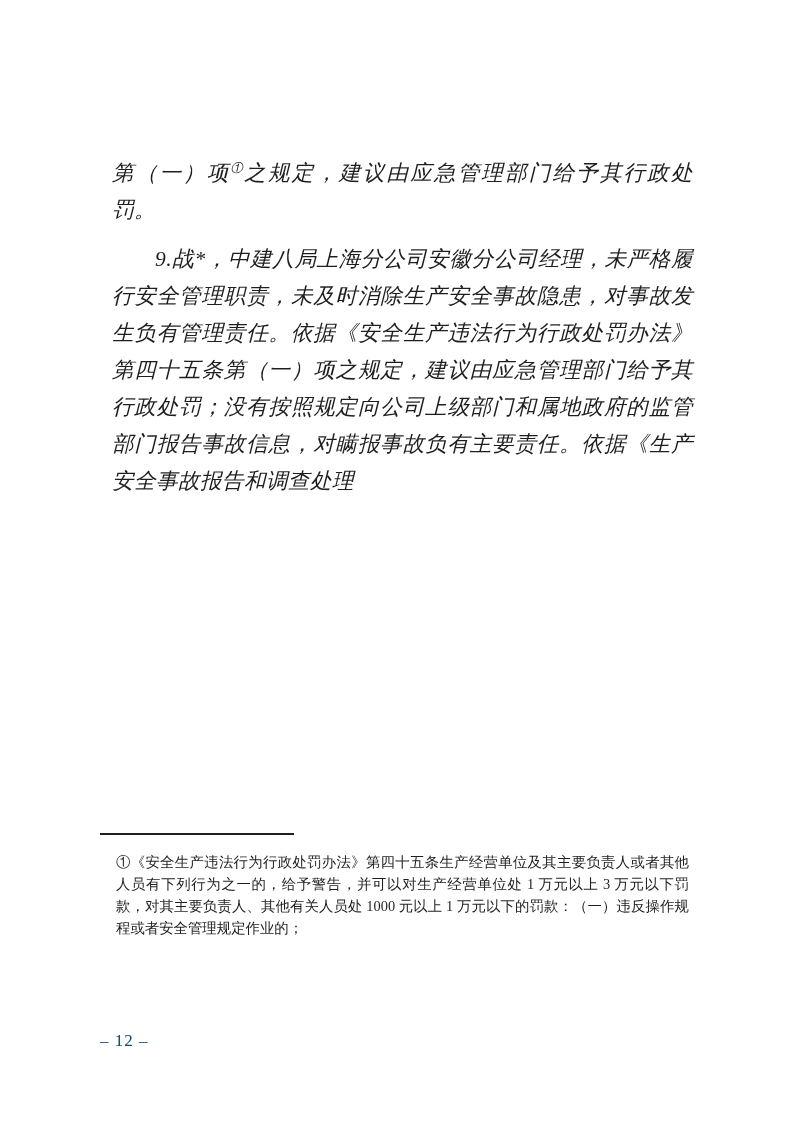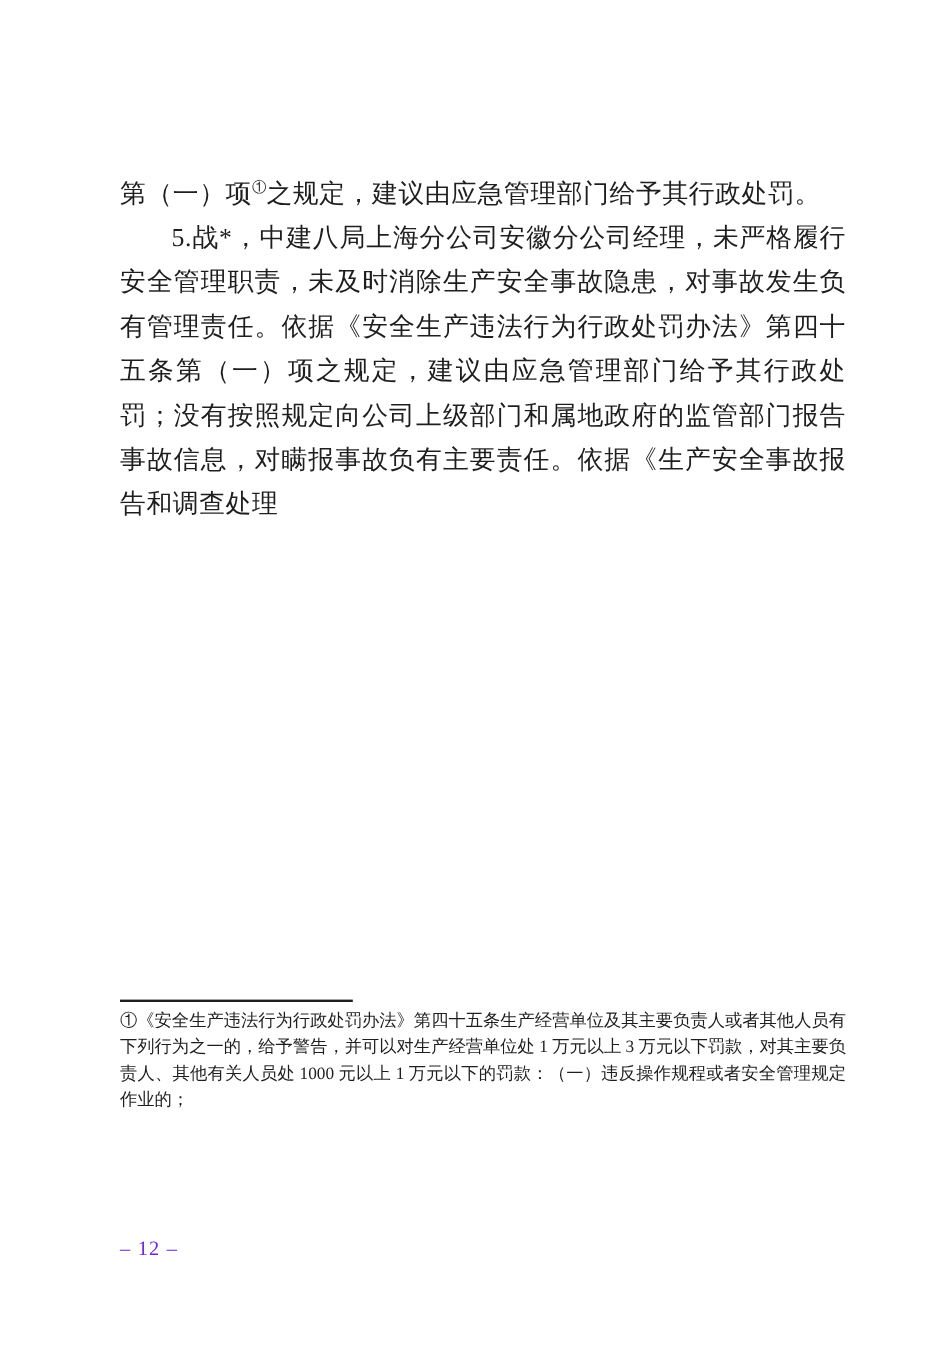--- a/index.html
+++ b/index.html
@@ -21,22 +21,23 @@
     left: 100px;
     top: 143px;
     width: 605px;
     font-size: 21.5px;
     line-height: 37px;
     text-align: justify;
     text-justify: inter-ideograph;
     letter-spacing: 0.5px;
   }
   .para {
-    margin: 0;
+    margin: 12px;
     padding: 0;
+    font-style: italic;
   }
   .indent {
     text-indent: 2em;
   }
   sup.fn-ref {
     font-size: 12px;
     line-height: 0;
     vertical-align: super;
     letter-spacing: 0;
   }
@@ -50,43 +51,43 @@
     text-align: justify;
     text-justify: inter-ideograph;
   }
   .fn-rule {
     width: 194px;
     height: 0;
     border-top: 2px solid #1e1e1e;
     margin-bottom: 5px;
   }
   .footnote {
-    margin: 0;
+    margin: 16px;
     padding: 0;
   }
   .page-number {
     position: absolute;
     left: 100px;
     top: 1031px;
     font-size: 17px;
     letter-spacing: 1px;
-    color: #6d28d9;
+    color: #0c4a6e;
   }
 </style>
 </head>
 <body>
 
 <div class="page">
 
   <main class="text-block">
     <p class="para"><span>第（一）项</span><sup class="fn-ref">①</sup><span>之规定，建议由应急管理部门给予其行政处罚。</span></p>
 
 
 
-    <p class="para indent"><span>5.战*，中建八局上海分公司安徽分公司经理，未严格履行安全管理职责，未及时消除生产安全事故隐患，对事故发生负有管理责任。依据《安全生产违法行为行政处罚办法》第四十五条第（一）项之规定，建议由应急管理部门给予其行政处罚；没有按照规定向公司上级部门和属地政府的监管部门报告事故信息，对瞒报事故负有主要责任。依据《生产安全事故报告和调查处理</span></p>
+    <p class="para indent"><span>9.战*，中建八局上海分公司安徽分公司经理，未严格履行安全管理职责，未及时消除生产安全事故隐患，对事故发生负有管理责任。依据《安全生产违法行为行政处罚办法》第四十五条第（一）项之规定，建议由应急管理部门给予其行政处罚；没有按照规定向公司上级部门和属地政府的监管部门报告事故信息，对瞒报事故负有主要责任。依据《生产安全事故报告和调查处理</span></p>
   </main>
 
   <footer class="footnotes">
     <div class="fn-rule"></div>
     <p class="footnote"><span class="fn-marker">①</span><span>《安全生产违法行为行政处罚办法》第四十五条生产经营单位及其主要负责人或者其他人员有下列行为之一的，给予警告，并可以对生产经营单位处 1 万元以上 3 万元以下罚款，对其主要负责人、其他有关人员处 1000 元以上 1 万元以下的罚款：（一）违反操作规程或者安全管理规定作业的；</span></p>
   </footer>
 
   <div class="page-number">– 12 –</div>
 
 </div>

